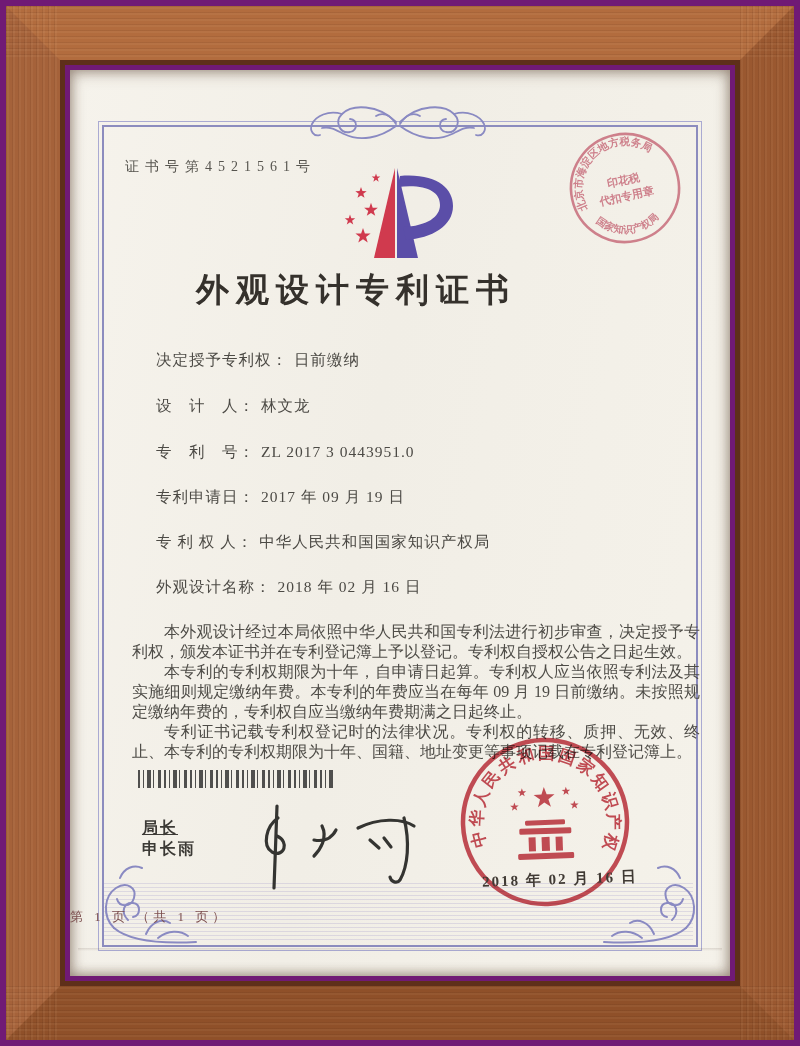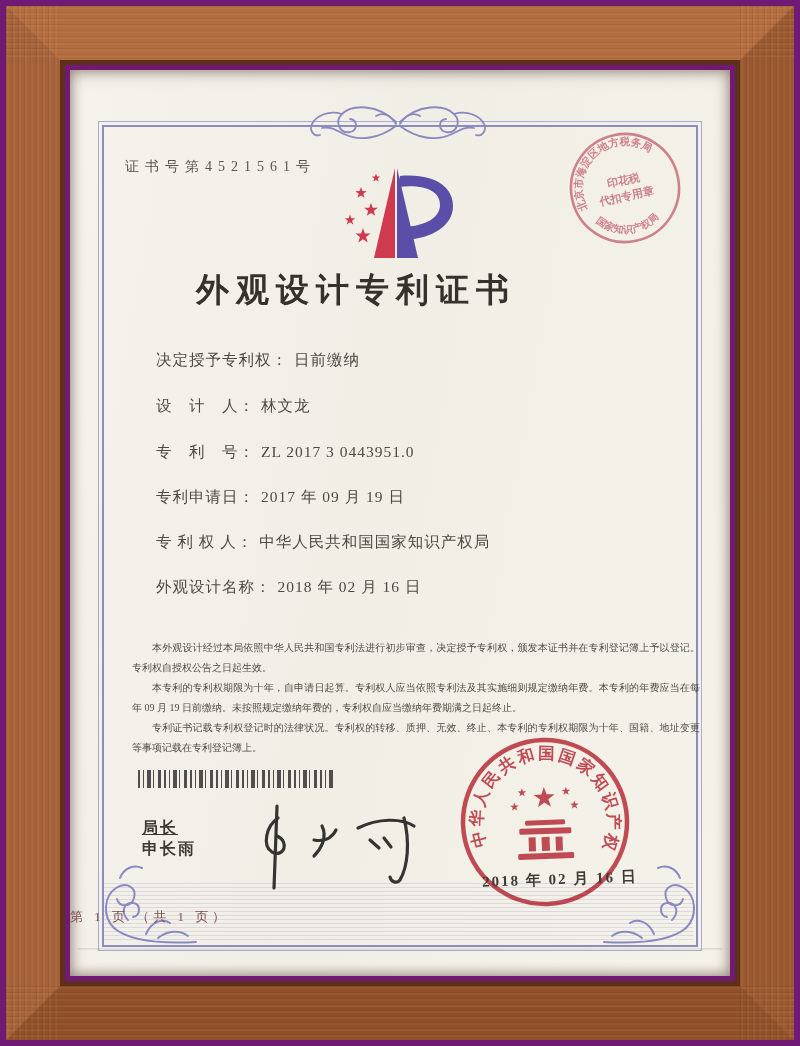--- a/index.html
+++ b/index.html
@@ -34,21 +34,21 @@
   .flourish.br{right:26px;top:788px;transform:scaleX(-1);}
   
   .cert-number{position:absolute;left:55px;top:88px;font-size:14px;letter-spacing:6px;color:#57554f;}
   .logo{position:absolute;left:270px;top:93px;}
   .stamp{position:absolute;left:497px;top:60px;transform:rotate(-12deg);opacity:.88;}
   .title{position:absolute;left:0;width:572px;top:198px;text-align:center;
       font-size:33px;font-weight:700;letter-spacing:7px;color:#35312c;}
   .fields{position:absolute;left:86px;top:272px;width:520px;}
   .field-row{position:absolute;left:0;font-size:15.5px;color:#4c4a45;letter-spacing:1px;white-space:nowrap;}
   .field-row .lab{margin-right:6px;}
-  .body-text{position:absolute;left:62px;top:568px;width:568px;font-size:10px;line-height:20px;
+  .body-text{position:absolute;left:62px;top:552px;width:568px;font-size:16px;line-height:20px;
       color:#4e4c47;text-align:justify;}
   .body-text p{margin:0;text-indent:2em;}
   .barcode{position:absolute;left:68px;top:700px;width:196px;height:18px;opacity:.82;
       background:repeating-linear-gradient(90deg,
         #2c2c2c 0 2px,transparent 2px 5px,
         #2c2c2c 5px 6px,transparent 6px 9px,
         #2c2c2c 9px 13px,transparent 13px 15px,
         #2c2c2c 15px 16px,transparent 16px 20px,
         #2c2c2c 20px 23px,transparent 23px 26px);}
   .signer{position:absolute;left:72px;top:748px;color:#3c3a36;}

